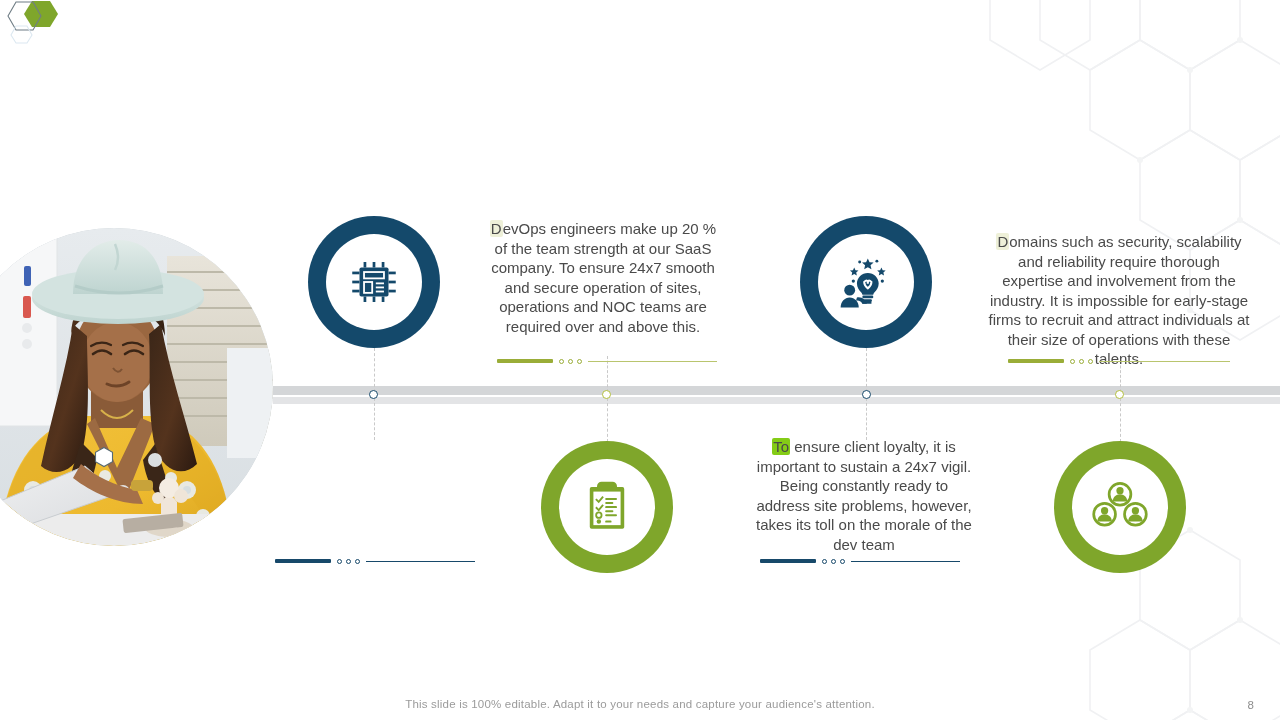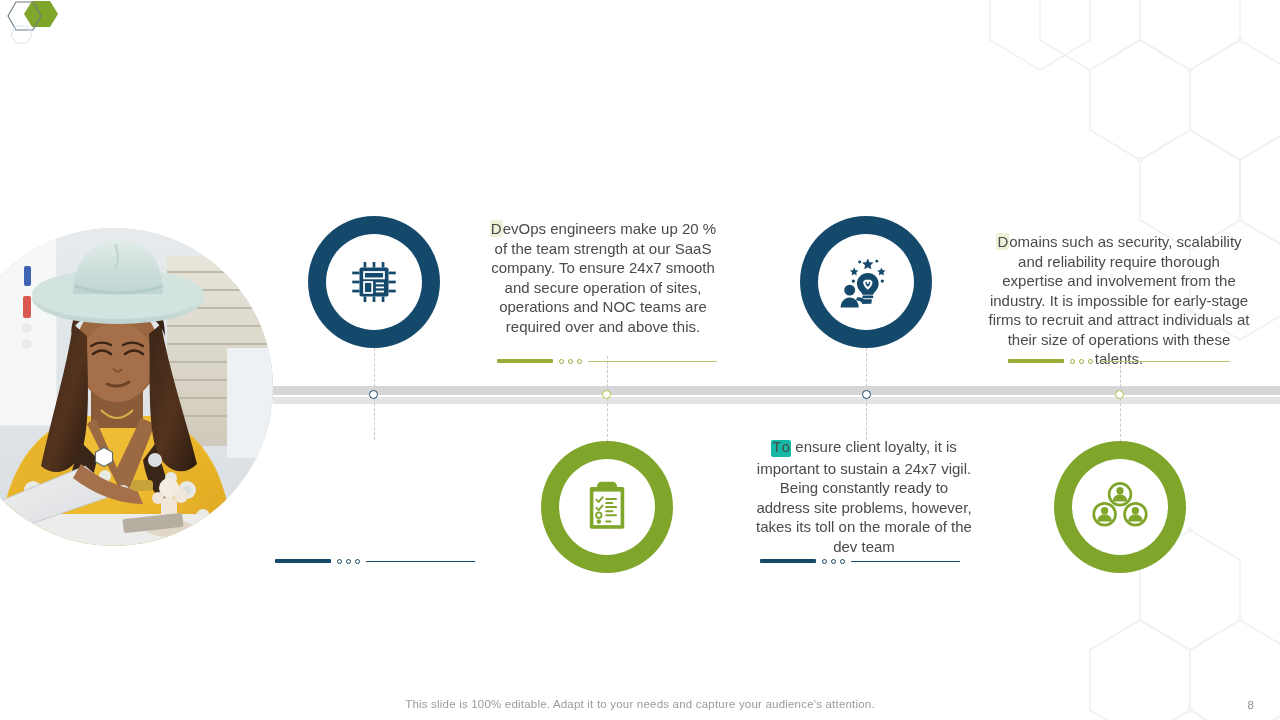--- a/index.html
+++ b/index.html
@@ -515,21 +515,21 @@
     <span class="bar"></span>
     <span class="dots">
         <i></i>
         <i></i>
         <i></i>
       </span>
     <span class="line"></span>
   </div>
 
   <div class="text-block" style="left:756px; top:437px; width:216px;">
-    <span><span class="first-letter-hl" style="background: #14b8a6; font-family: Liberation Mono, monospace;">To</span> ensure  client loyalty,  it is important to sustain  a 24x7 vigil. Being constantly  ready to address site problems, however,  takes its toll on the morale of the dev team</span>
+    <span><span class="first-letter-hl" style="background: #84cc16;">To</span> ensure  client loyalty,  it is important to sustain  a 24x7 vigil. Being constantly  ready to address site problems, however,  takes its toll on the morale of the dev team</span>
   </div>
   <div class="divider teal" style="left:760px; top:557px; width:200px;">
     <span class="bar"></span>
     <span class="dots">
         <i></i>
         <i></i>
         <i></i>
       </span>
     <span class="line"></span>
   </div>

